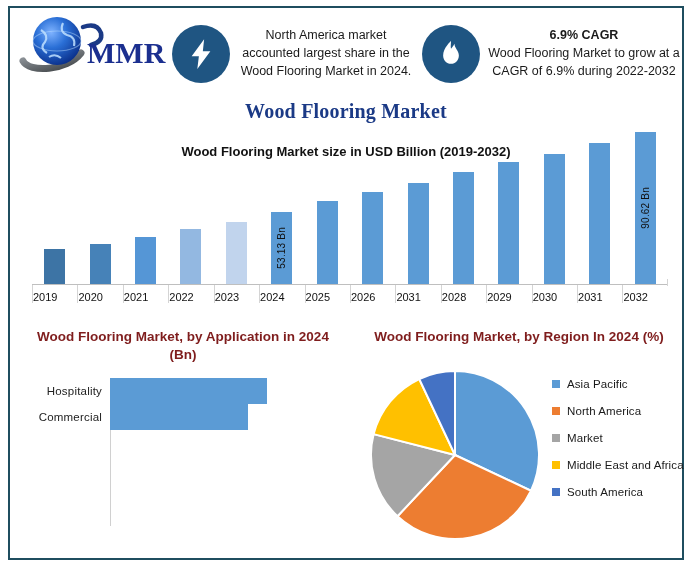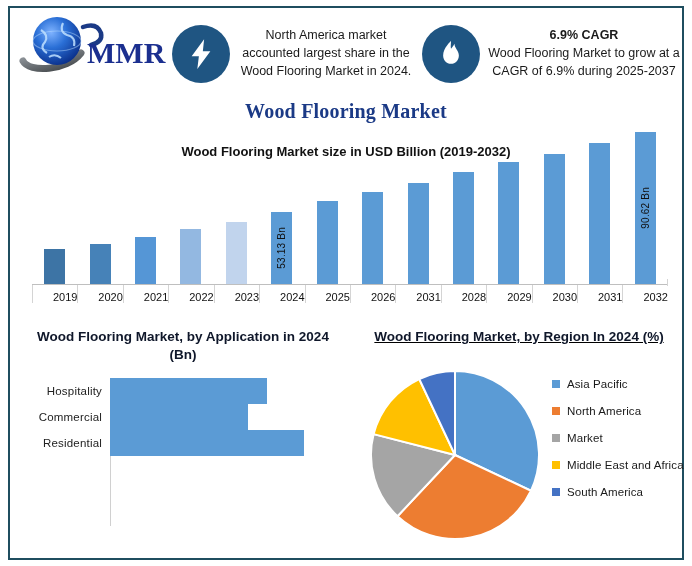--- a/index.html
+++ b/index.html
@@ -104,43 +104,43 @@
   .axis-line{
     position:absolute;left:22px;right:14px;top:152px;
     height:1px;background:#bfbfbf;
   }
   .x-labels{
     position:absolute;left:22px;right:14px;top:153px;
     display:flex;
   }
   .x-cell{
     flex:1 1 0;
-    text-align:right;
+    text-align:left;
     font-size:11px;
     color:#111;
     padding-top:6px;
     border-left:1px solid #d4d4d4;
     box-sizing:border-box;
   }
   .x-cell:first-child{border-left:1px solid #d4d4d4;}
   .x-tick-end{
     position:absolute;right:14px;top:147px;width:1px;height:7px;background:#d4d4d4;
   }
 
   
   .bottom{
     position:absolute;left:0;top:312px;right:0;bottom:0;
     display:flex;
   }
   .panel{position:relative;}
   .panel-left{width:346px;}
-  .panel-right{flex:1 1 auto;text-decoration:underline;}
+  .panel-right{flex:1 1 auto;}
 
   .panel-title{
-    text-align:center;font-weight:bold;font-size:13.5px;color:#0f172a;
+    text-align:center;font-weight:bold;font-size:13.5px;color:#7f1d1d;
     line-height:1.35;padding:8px 18px 0 18px;
   }
 
   
   .hbar-plot{
     position:absolute;left:100px;top:58px;right:52px;bottom:32px;
   }
   .hbar-axis{
     position:absolute;left:0;top:0;bottom:0;width:1px;background:#d0d0d0;
   }
@@ -215,21 +215,21 @@
       <div class="stat-text stat-a">North America market accounted largest share in the Wood Flooring Market in 2024.</div>
 
       <div class="badge">
         <svg width="32" height="32" viewBox="0 0 24 24">
           <path d="M12 2.2 C12 2.2 6.1 7.4 6.1 13.1 C6.1 16.6 8.7 19.4 12 19.4 C15.3 19.4 17.9 16.6 17.9 13.1 C17.9 9.6 14.6 7.4 14.6 4.3 C13.9 5.9 12.8 6.9 12 8.1 C11.6 6.3 12 4 12 2.2 Z" fill="#ffffff"></path>
         </svg>
       </div>
 
       <div class="stat-text stat-b">
         <span class="stat-head">6.9% CAGR</span>
-        <span>Wood Flooring Market to grow at a CAGR of 6.9% during 2025-2037</span>
+        <span>Wood Flooring Market to grow at a CAGR of 6.9% during 2022-2032</span>
       </div>
     </div>
 
     <div class="main-title">Wood Flooring Market</div>
 
     <div class="bar-section">
       <div class="bar-title">Wood Flooring Market size in USD Billion (2019-2032)</div>
       <div class="bar-plot">
         <div class="bars" id="bars">
             <div class="bar-col">
@@ -308,24 +308,20 @@
           <div class="hbar-axis"></div>
           <div class="hbar-rows" id="hbars">
               <div class="hbar-row">
                 <span class="hbar-label">Hospitality</span>
                 <div class="hbar" style="width: 81%; background: rgb(91, 155, 213);"></div>
               </div>
               <div class="hbar-row">
                 <span class="hbar-label">Commercial</span>
                 <div class="hbar" style="width: 71%; background: rgb(91, 155, 213);"></div>
               </div>
-              <div class="hbar-row">
-                <span class="hbar-label">Residential</span>
-                <div class="hbar" style="width: 100%; background: rgb(91, 155, 213);"></div>
-              </div>
             </div>
         </div>
       </div>
 
       <div class="panel panel-right">
         <div class="panel-title">Wood Flooring Market, by Region In 2024 (%)</div>
         <div class="pie-wrap">
           <svg class="pie-svg" width="170" height="170" viewBox="0 0 170 170" id="pie">
               <path d="M85,85 L85,1 A84,84 0 0,1 161.00547240714565,120.76546049146611 Z" fill="#5B9BD5" stroke="#ffffff" stroke-width="2"></path>
               <path d="M85,85 L161.00547240714565,120.76546049146611 A84,84 0 0,1 27.498043101990177,146.2333647033986 Z" fill="#ED7D31" stroke="#ffffff" stroke-width="2"></path>

